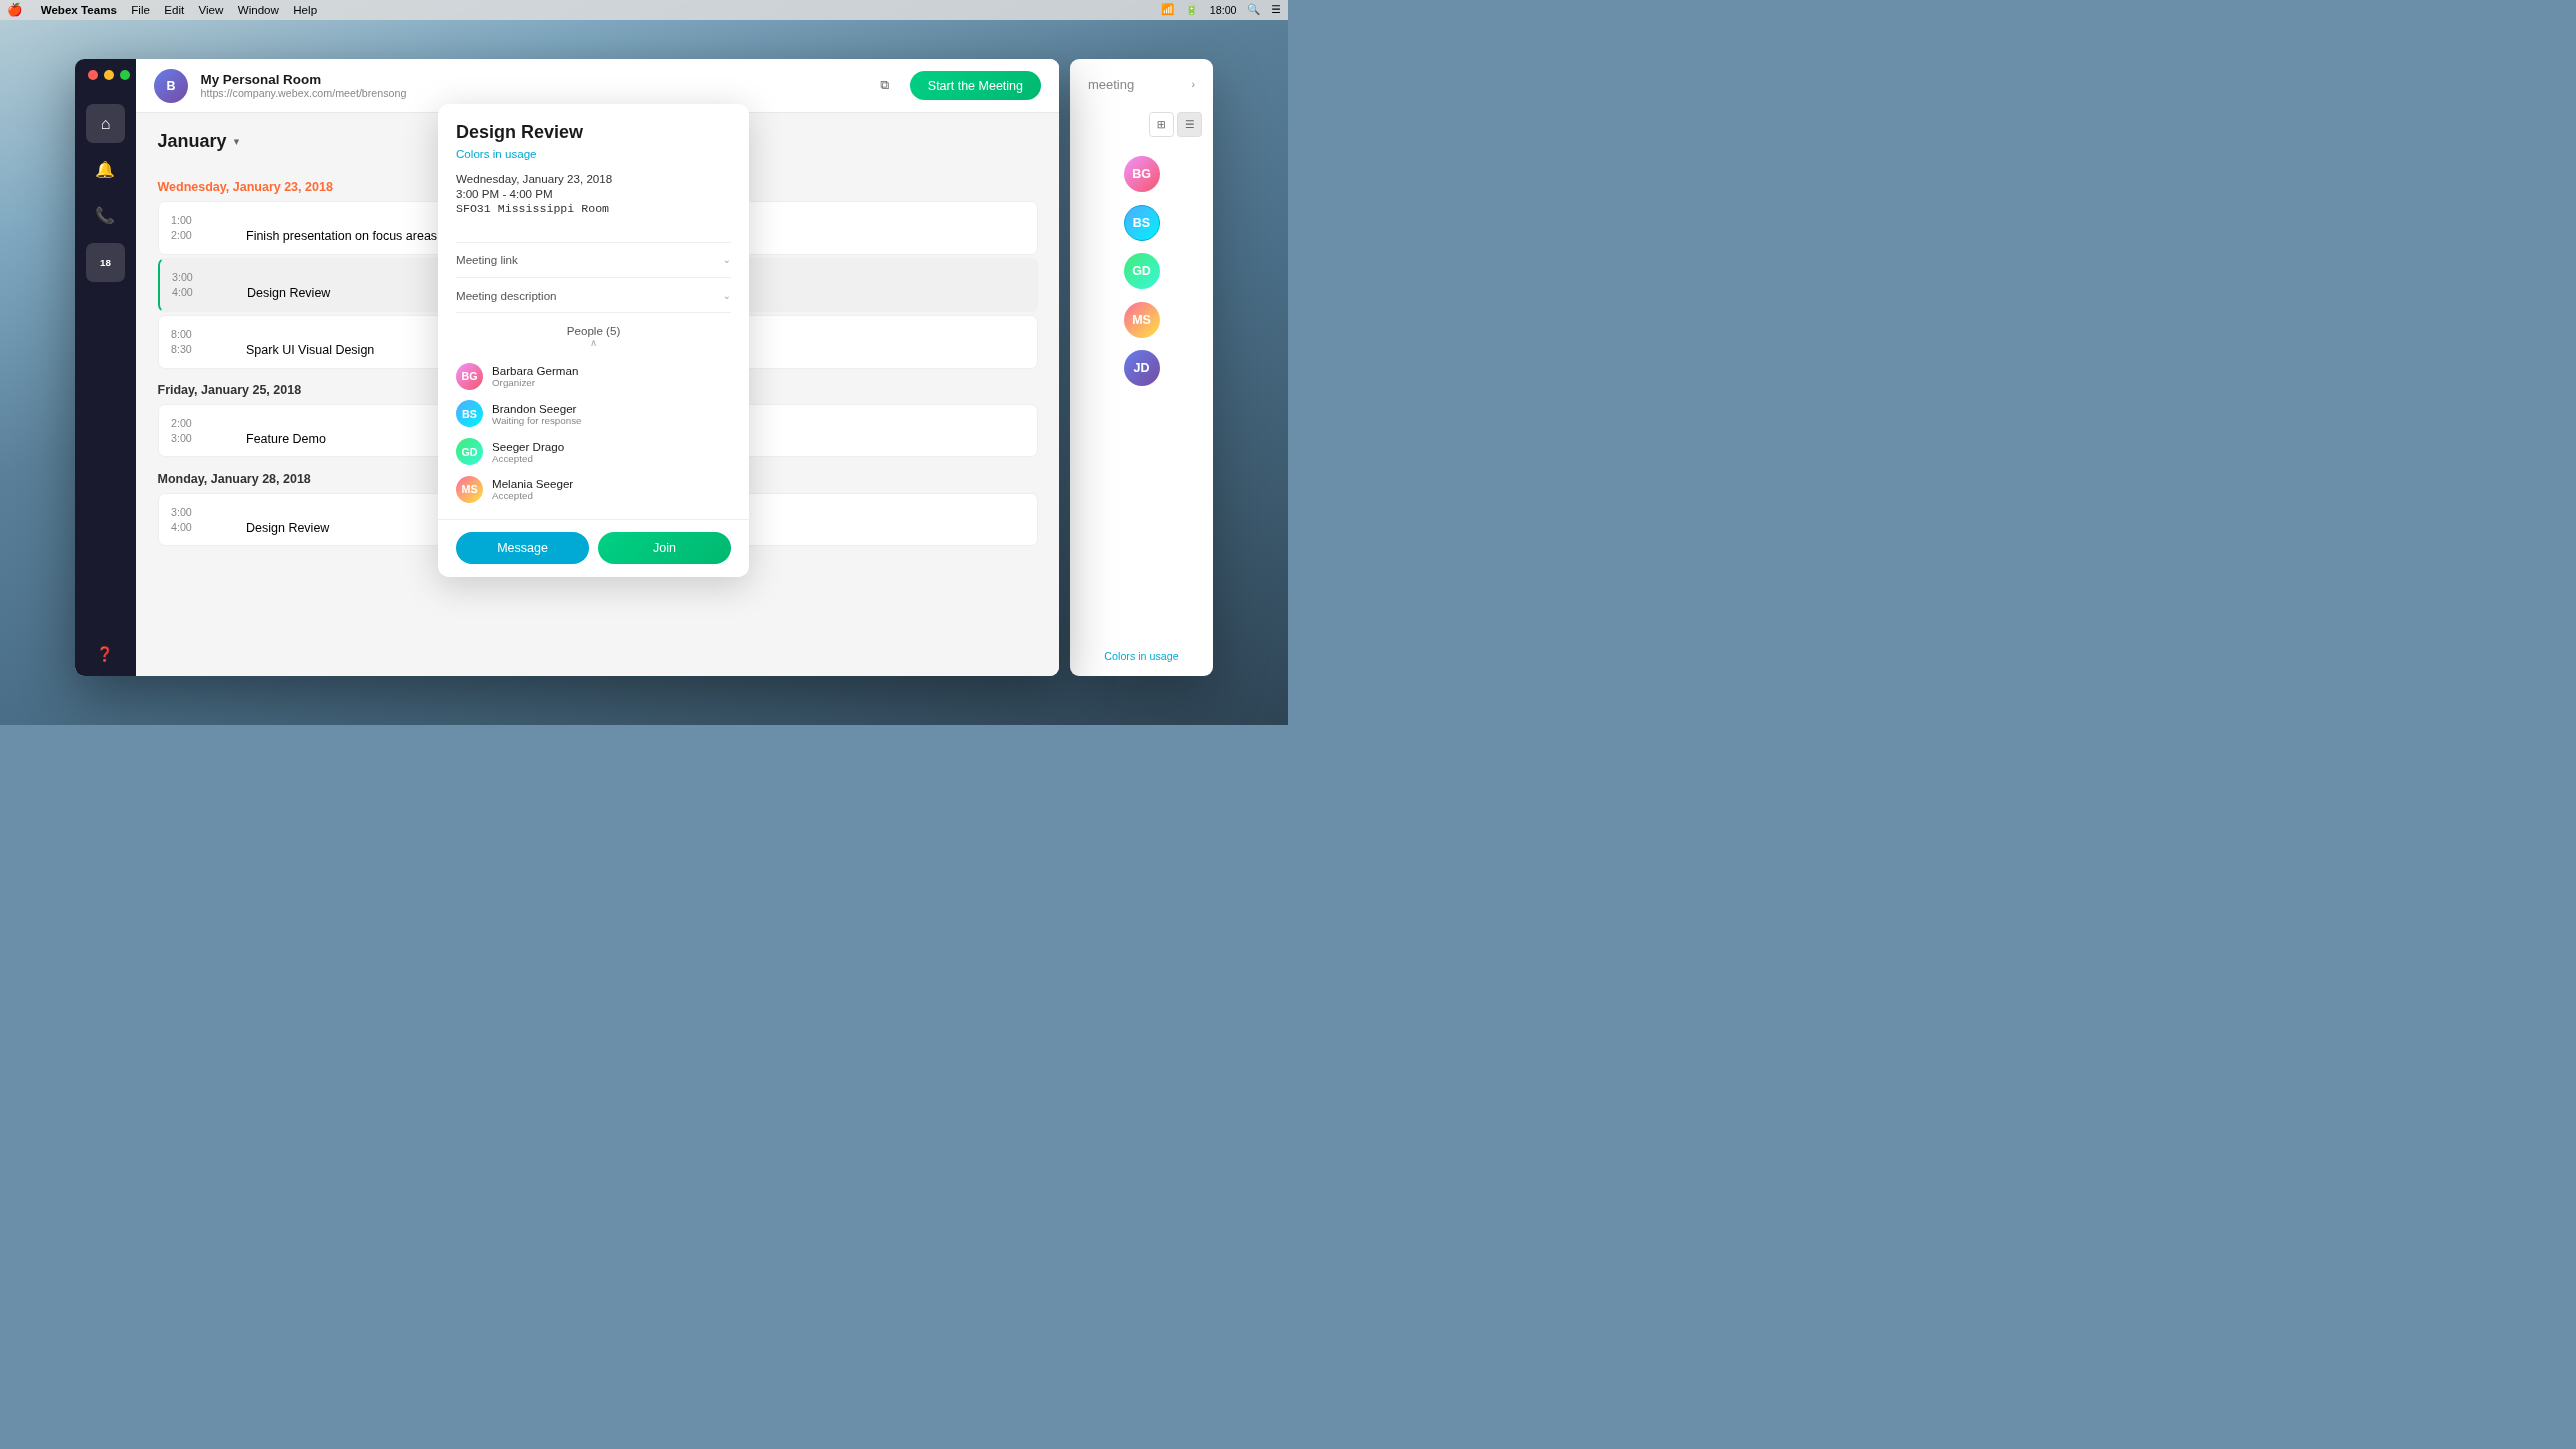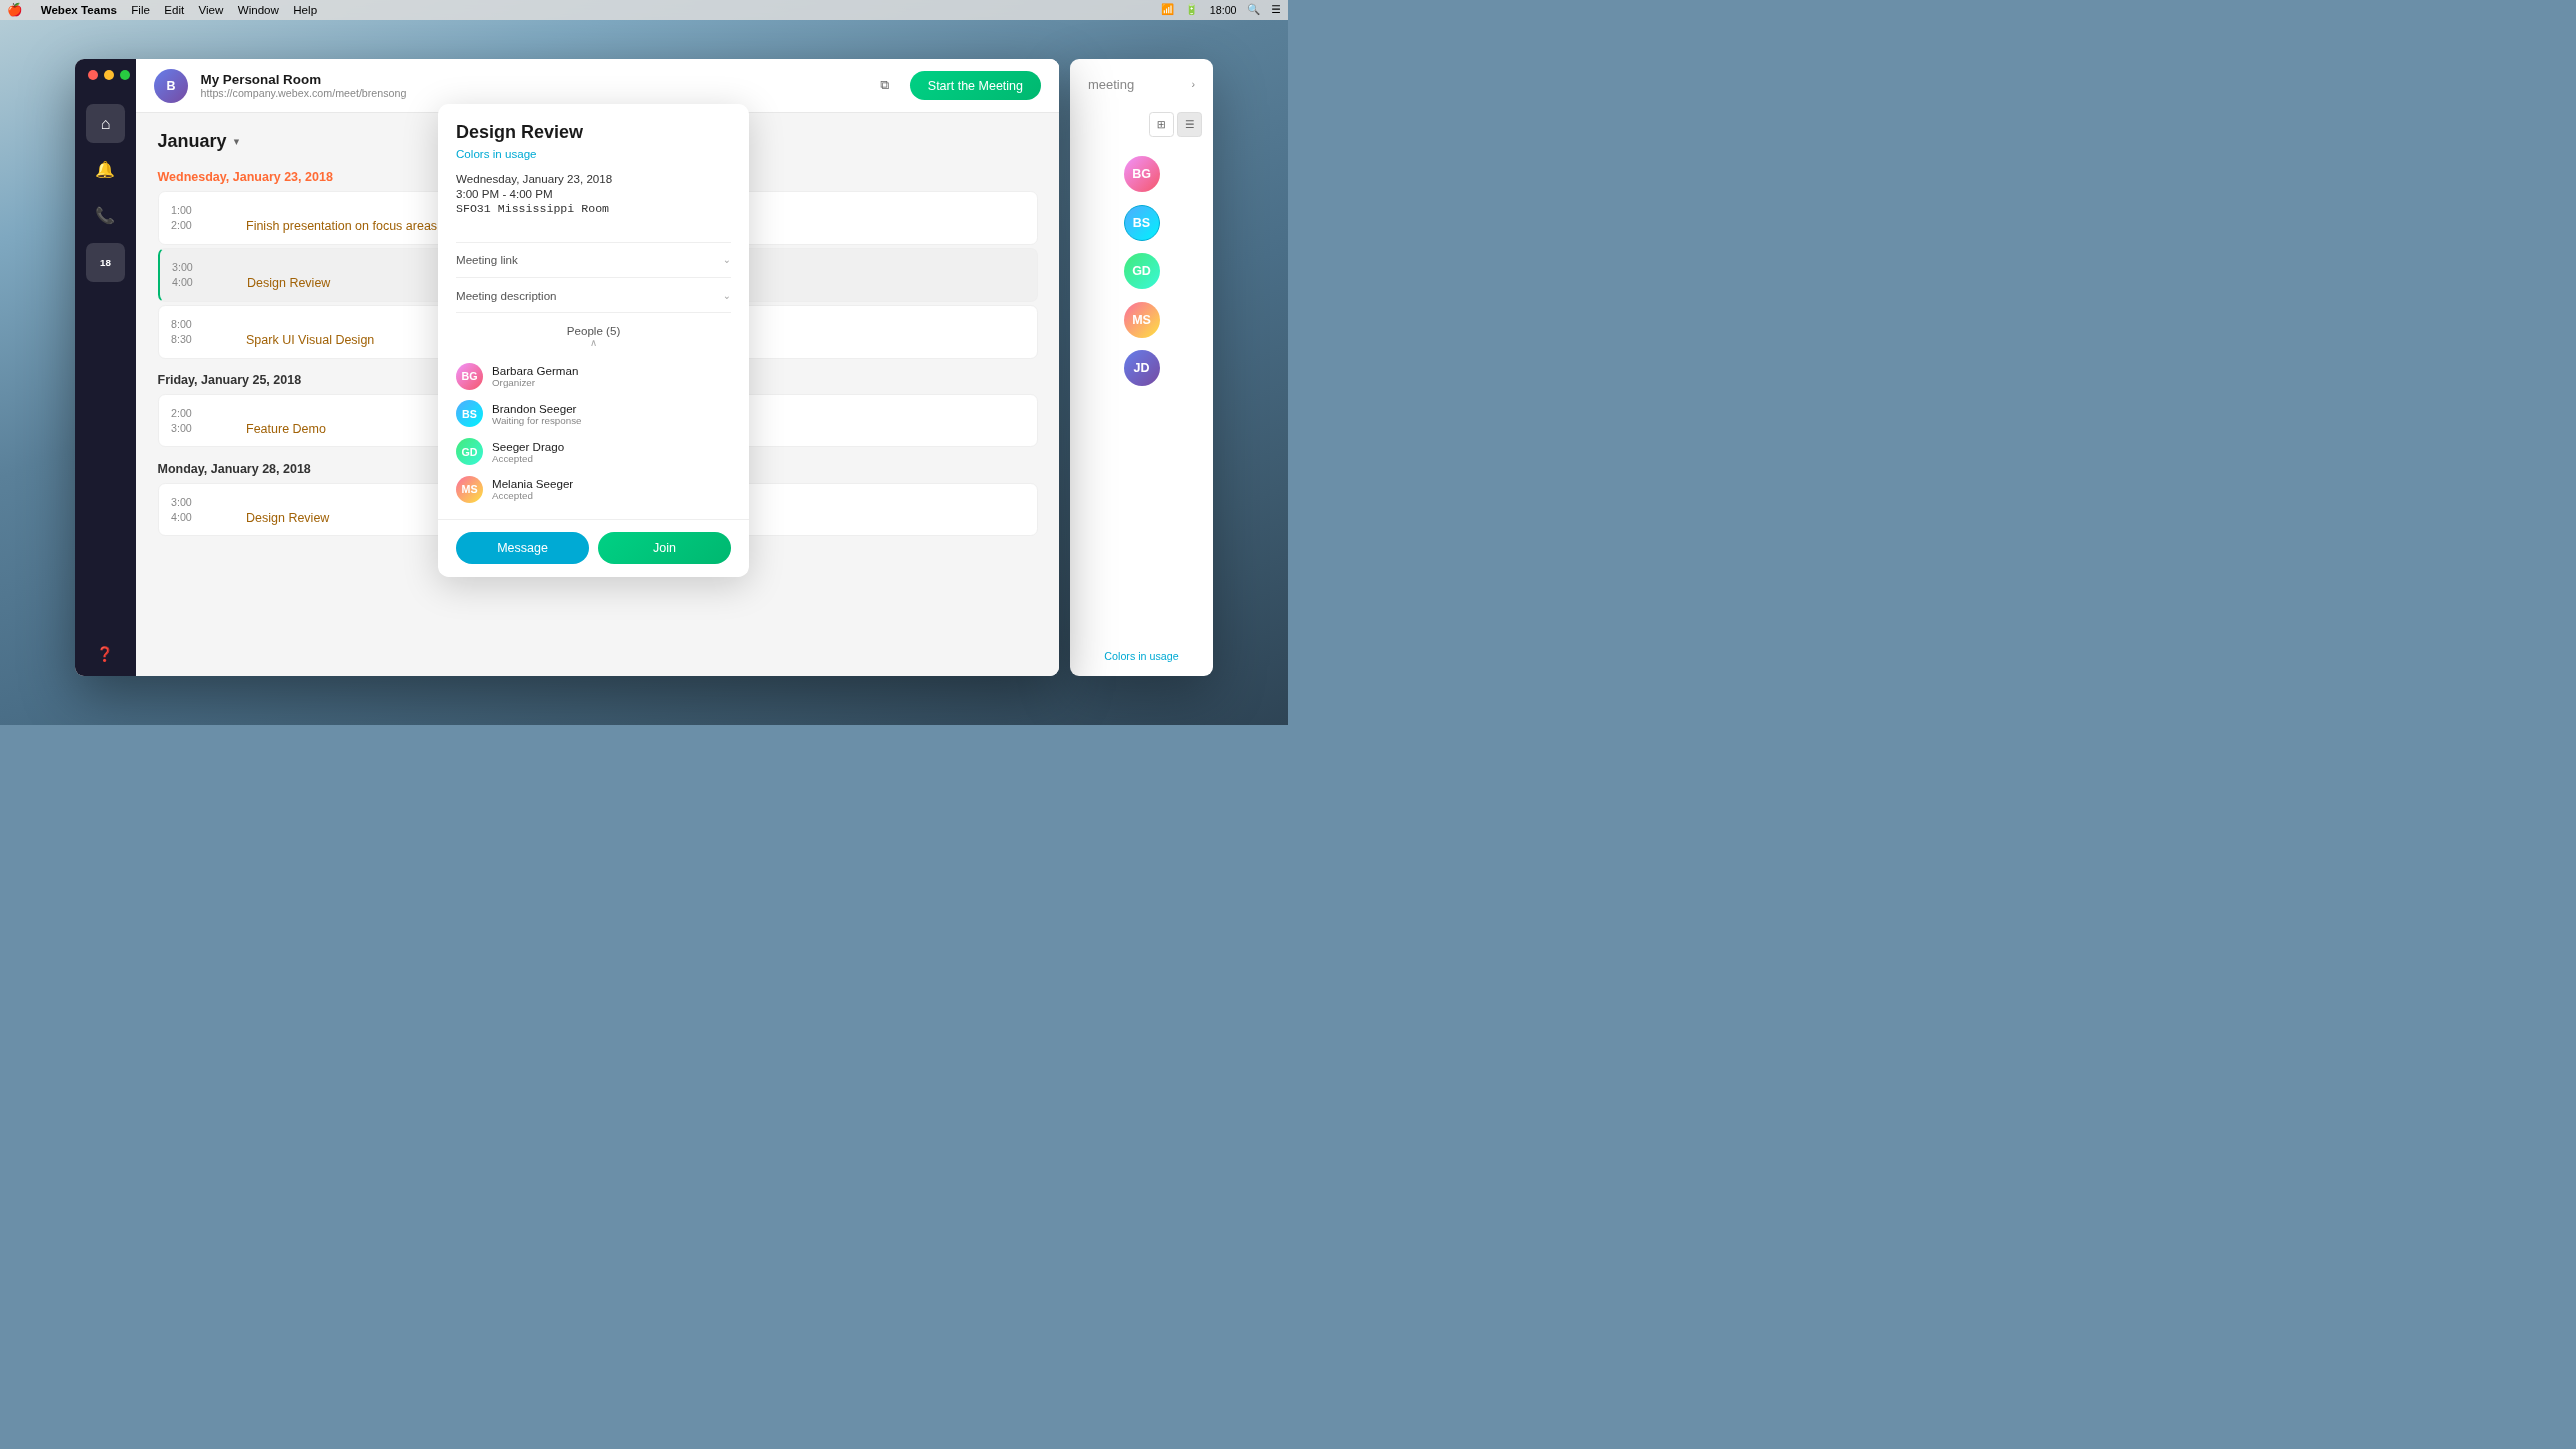--- a/index.html
+++ b/index.html
@@ -195,21 +195,21 @@
     .calendar-area {
       flex: 1;
       overflow-y: auto;
       padding: 18px 21.5px;
     }
 
     .month-header {
       display: flex;
       align-items: center;
       gap: 7.2px;
-      margin-bottom: 18px;
+      margin-bottom: 28px;
     }
     .month-title {
       font-size: 18px;
       font-weight: 600;
       color: #1a1a1a;
     }
     .month-chevron {
       font-size: 10.7px;
       color: #666;
     }
@@ -245,21 +245,21 @@
     }
     .event-time {
       width: 45px;
       font-size: 10.7px;
       color: #888;
       line-height: 1.4;
       flex-shrink: 0;
     }
     .event-name {
       font-size: 12.5px;
-      color: #a16207;
+      color: #000000;
       flex: 1;
       margin-top: 16px;
     }
     .event-icon {
       font-size: 12.5px;
       color: #aaa;
       margin-left: 5.4px;
     }
 
     

